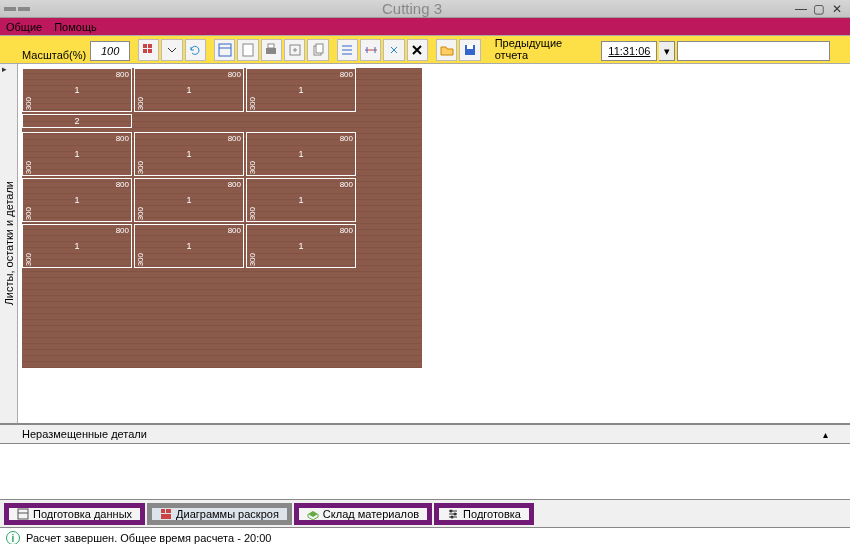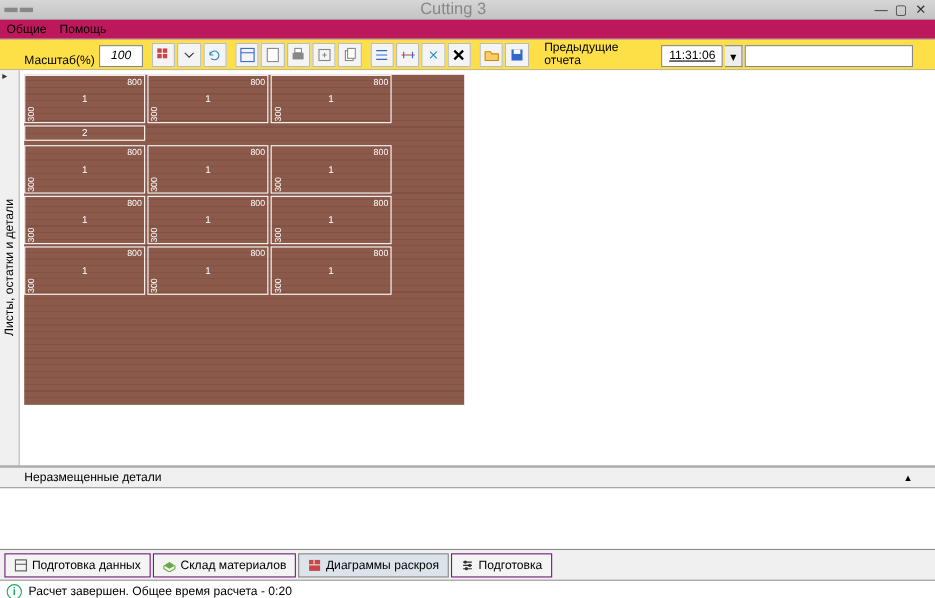--- a/index.html
+++ b/index.html
@@ -34,21 +34,21 @@
 }
 .piece { position:absolute; border:1px solid #fff; }
 .piece.thin { height:18px; }
 .piece .pid { position:absolute; left:50%; top:50%; transform:translate(-50%,-50%); color:#fff; font-size:9px;}
 .piece .w { position:absolute; top:1px; right:2px; color:#fff; font-size:8px;text-align:right;}
 .piece .h { position:absolute; left:1px; bottom:1px; color:#fff; font-size:8px; writing-mode:vertical-rl; transform:rotate(180deg);}
 .unplaced-head { height:20px; border-top:1px solid #888; border-bottom:1px solid #888; background:#f0f0f0; display:flex; align-items:center; padding:0 22px; justify-content:space-between;}
 .unplaced-head .tri { font-size:10px; cursor:pointer;}
 .unplaced-body { height:56px; background:#fff; border-bottom:1px solid #888;}
 .bottom-tabs { height:28px; background:#f0f0f0; display:flex; align-items:center; gap:2px; padding:2px 4px; border-bottom:1px solid #888;}
-.bottom-tabs .tab { height:22px; border:1px solid #701a75; background:#f4f4f4; padding:0 8px; display:flex; align-items:center; gap:4px; cursor:pointer; font-size:11px;}
+.bottom-tabs .tab { height:22px; border:5px solid #701a75; background:#f4f4f4; padding:0 8px; display:flex; align-items:center; gap:4px; cursor:pointer; font-size:11px;}
 .bottom-tabs .tab.active { background:#dde3ea; border-color:#888;}
 .bottom-tabs .tab svg { width:12px; height:12px; }
 .status { height:20px; background:#fff; display:flex; align-items:center; padding:0 6px; gap:6px;}
 .status .inf { width:14px; height:14px; border-radius:50%; border:1px solid #2a6; color:#2a6; display:flex; align-items:center; justify-content:center; font-size:10px; font-weight:bold;}
 </style>
 </head>
 <body>
 
 <div class="titlebar">
   <div class="sys-icons">
@@ -245,44 +245,44 @@
 <div class="unplaced-body"></div>
 
 <div class="bottom-tabs">
   <div class="tab">
     <svg viewBox="0 0 12 12">
         <rect x="1" y="1" width="10" height="10" fill="none" stroke="#555"></rect>
         <line x1="1" y1="5" x2="11" y2="5" stroke="#555"></line>
       </svg>
     <span>Подготовка данных</span>
   </div>
-  <div class="tab">
-    <svg viewBox="0 0 12 12">
-        <path d="M1 6l5-3 5 3-5 3z" fill="#6a4"></path>
-        <path d="M1 6v3l5 3 5-3V6" fill="none" stroke="#6a4"></path>
-      </svg>
-    <span>Склад материалов</span>
-  </div>
   <div class="tab active">
     <svg viewBox="0 0 12 12">
         <rect x="1" y="1" width="4" height="4" fill="#c44"></rect>
         <rect x="6" y="1" width="5" height="4" fill="#c44"></rect>
         <rect x="1" y="6" width="10" height="5" fill="#c44"></rect>
       </svg>
     <span>Диаграммы раскроя</span>
+  </div>
+  <div class="tab">
+    <svg viewBox="0 0 12 12">
+        <path d="M1 6l5-3 5 3-5 3z" fill="#6a4"></path>
+        <path d="M1 6v3l5 3 5-3V6" fill="none" stroke="#6a4"></path>
+      </svg>
+    <span>Склад материалов</span>
   </div>
   <div class="tab">
     <svg viewBox="0 0 12 12">
         <line x1="2" y1="3" x2="10" y2="3" stroke="#333"></line>
         <line x1="2" y1="6" x2="10" y2="6" stroke="#333"></line>
         <line x1="2" y1="9" x2="10" y2="9" stroke="#333"></line>
         <circle cx="4" cy="3" r="1.5" fill="#333"></circle>
         <circle cx="8" cy="6" r="1.5" fill="#333"></circle>
         <circle cx="5" cy="9" r="1.5" fill="#333"></circle>
       </svg>
     <span>Подготовка</span>
   </div>
 </div>
 
 <div class="status">
   <div class="inf">i</div>
-  <span>Расчет завершен. Общее время расчета - 0:20</span>
+  <span>Расчет завершен. Общее время расчета - 20:00</span>
 </div>
 
 </body></html>

